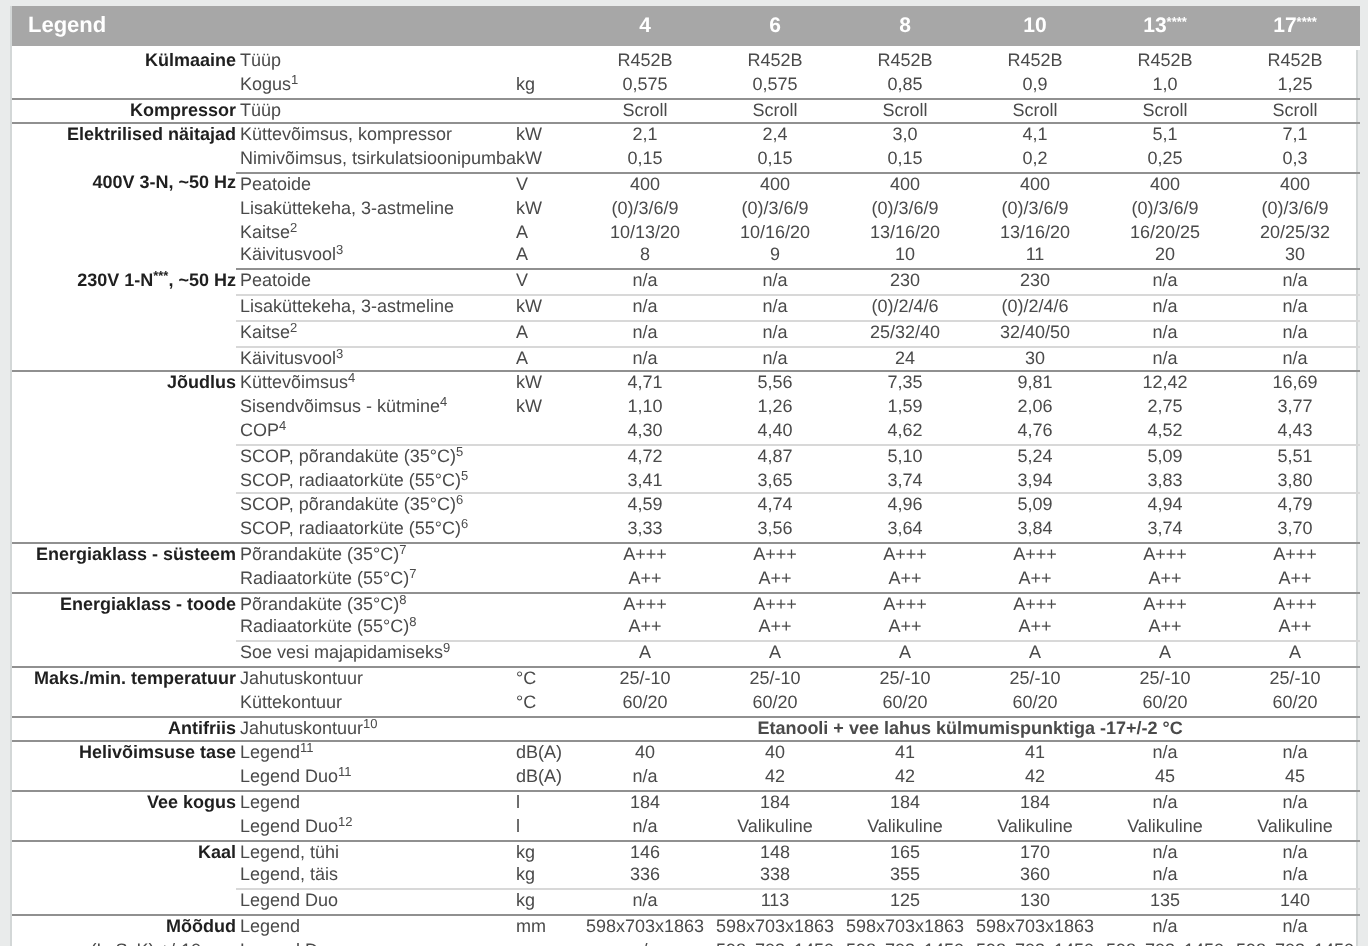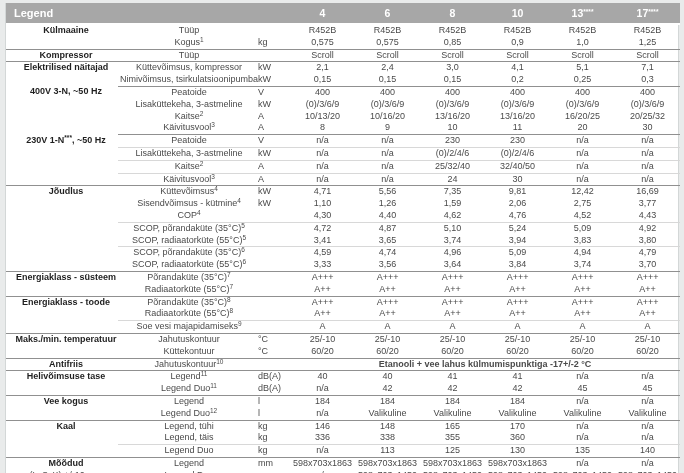--- a/index.html
+++ b/index.html
@@ -24,25 +24,25 @@
     font-size:10.5px;font-weight:bold;padding:0;
     border-bottom:2px solid #ffffff;
   }
   thead th.title-th{text-align:left;padding-left:8px;font-size:11px;}
   thead th.col-th{text-align:center;}
   td{
     height:11.8px;line-height:11.8px;padding:0;
     white-space:nowrap;overflow:hidden;
   }
   td.label{
-    font-weight:bold;color:#1f1f1f;text-align:center;
+    font-weight:bold;color:#1f1f1f;text-align:right;
     padding-left:8px;vertical-align:top;margin-top:20px;
   }
   td.label .l2{font-weight:normal;color:#4a4a4a;}
-  td.desc{text-align:center;padding-left:2px;}
+  td.desc{text-align:left;padding-left:2px;}
   td.unit{text-align:left;}
   td.val{text-align:center;}
   td.span-val{text-align:center;font-weight:bold;}
   sup{font-size:6.5px;line-height:0;vertical-align:baseline;position:relative;top:-3px;}
   td.bt-dark{border-top:1px solid #909090;}
   td.bt-light{border-top:1px solid #d8d8d8;}
   table.spec{border-bottom:1px solid #909090;}
 </style>
 </head>
 <body>
@@ -240,21 +240,21 @@
           <td class="val">4,43</td>
         </tr>
         <tr>
           <td class="desc bt-light">SCOP, põrandaküte (35°C)<sup>5</sup></td>
           <td class="unit bt-light"></td>
           <td class="val bt-light">4,72</td>
           <td class="val bt-light">4,87</td>
           <td class="val bt-light">5,10</td>
           <td class="val bt-light">5,24</td>
           <td class="val bt-light">5,09</td>
-          <td class="val bt-light">4,92</td>
+          <td class="val bt-light">5,51</td>
         </tr>
         <tr>
           <td class="desc">SCOP, radiaatorküte (55°C)<sup>5</sup></td>
           <td class="unit"></td>
           <td class="val">3,41</td>
           <td class="val">3,65</td>
           <td class="val">3,74</td>
           <td class="val">3,94</td>
           <td class="val">3,83</td>
           <td class="val">3,80</td>

